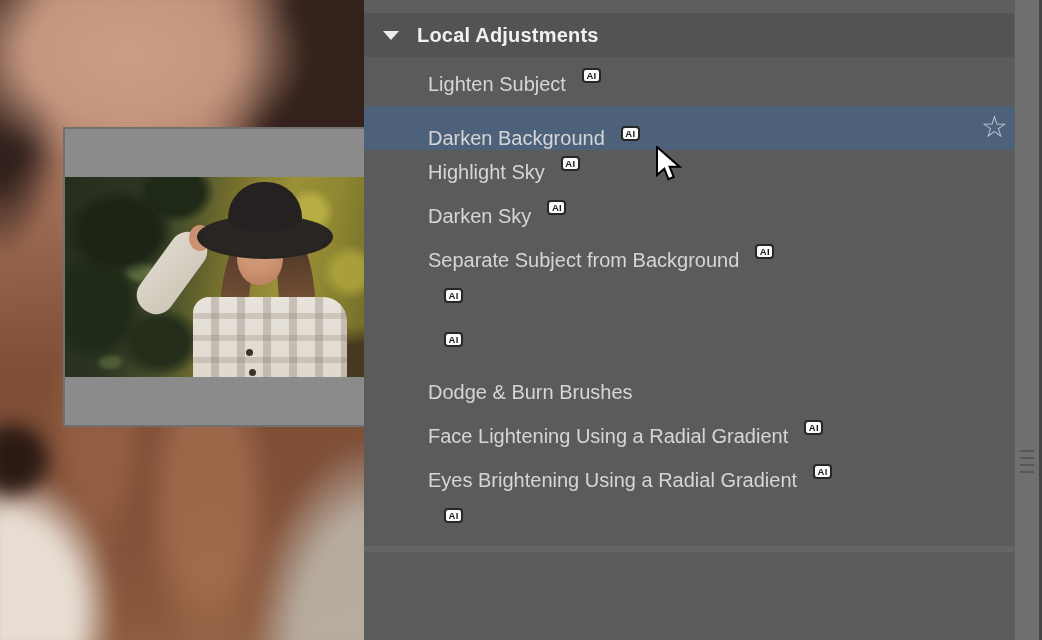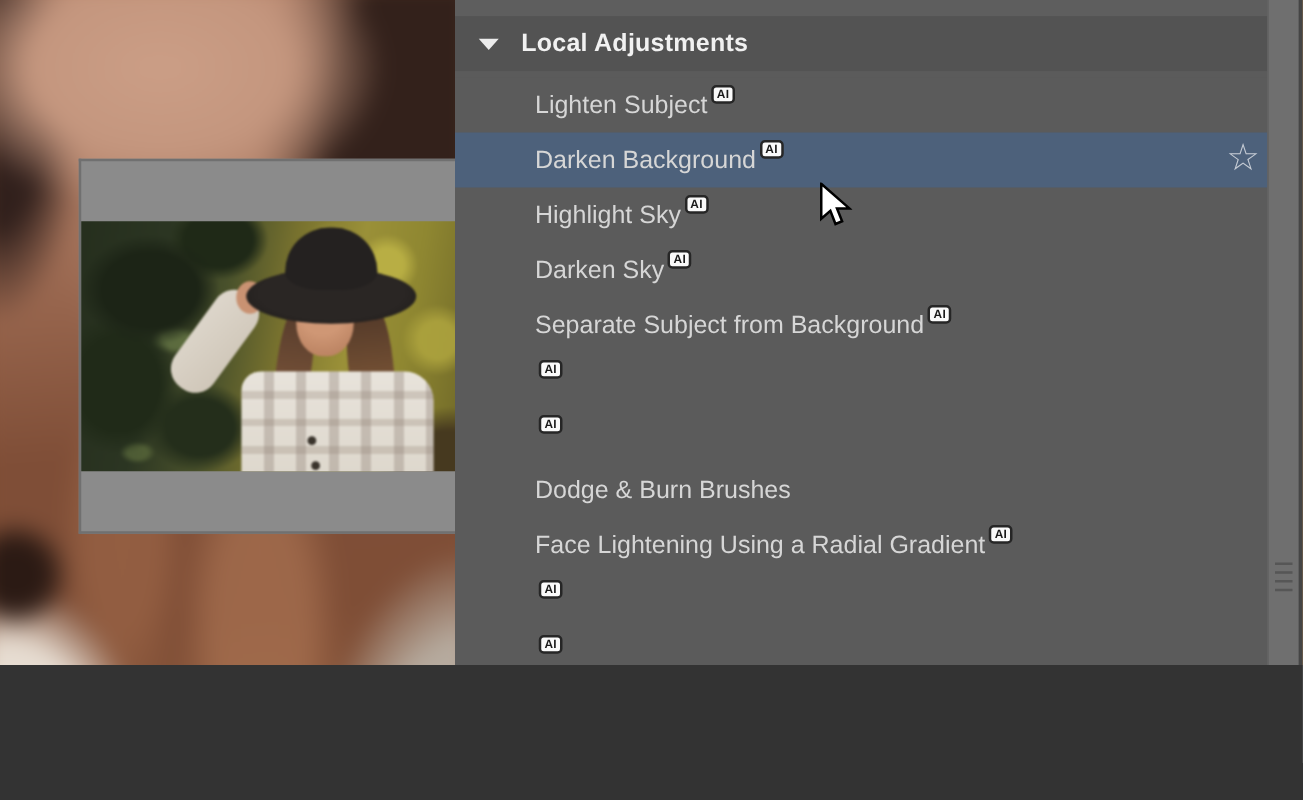--- a/index.html
+++ b/index.html
@@ -1,17 +1,17 @@
 <!DOCTYPE html>
 <html style="--accent: #4d617b; --rows-bg: #5b5b5b; --header-bg: #535353; --header-text: #f1f1f1; --item-text: #d6d6d6;"><head>
 <meta charset="utf-8">
 <style>
   html,body{margin:0;padding:0;background:#333;}
-  .screen{position:relative;width:1042px;height:532px;overflow:hidden;
-          font-family:"Liberation Sans", sans-serif; background:#fdba74;}
+  .screen{position:relative;width:1042px;height:640px;overflow:hidden;
+          font-family:"Liberation Sans", sans-serif; background:#737373;}
 
   
   .photo-area{position:absolute;left:0;top:0;width:364px;height:640px;overflow:hidden;background:#8a5a3e;}
   .photo-blur{position:absolute;left:-14px;top:-14px;width:392px;height:668px;filter:blur(8px);}
   .bg-photo{position:absolute;inset:0;
     background:
       radial-gradient(circle at 26px 474px, #2b1a14 0 26px, rgba(43,26,20,0) 44px),
       radial-gradient(ellipse 230px 150px at 142px 68px, #cb9e86 0%, #c4967e 45%, rgba(196,150,126,0) 78%),
       radial-gradient(ellipse 150px 160px at 178px 228px, rgba(176,128,103,.95) 0%, rgba(176,128,103,0) 75%),
       radial-gradient(ellipse 100px 240px at 10px 100px, #31201c 0 40%, rgba(49,32,28,0) 72%),
@@ -71,22 +71,22 @@
   .rows-col{position:absolute;left:0;top:0;width:650px;height:640px;}
   .top-strip{height:13px;background:#5e5e5e;}
   .hdr{height:44px;background:var(--header-bg,#535353);display:flex;align-items:center;cursor:default;}
   .tri{width:0;height:0;margin-left:19px;border-left:8px solid transparent;border-right:8px solid transparent;
        border-top:9px solid #ececec;}
   .hdr-title{margin-left:18px;font-size:20px;font-weight:bold;color:var(--header-text,#f1f1f1);letter-spacing:.2px;}
   .gap{height:5px;background:var(--rows-bg,#5b5b5b);}
   ul.plist{list-style:none;margin:0;padding:0;}
   li.prow{position:relative;height:44px;display:flex;align-items:center;padding-left:64px;box-sizing:border-box;
           color:var(--item-text,#d6d6d6);font-size:20px;cursor:default;}
-  li.prow.selected{background:var(--accent,#4d617b);}
-  .ai-badge{display:inline-block;position:relative;top:-9px;margin-left:3px;
+  li.prow.selected{background:var(--accent,#4d617b);align-items:flex-end;}
+  .ai-badge{display:inline-block;position:relative;top:-9px;margin-left:16px;
             background:#fafafa;color:#1a1a1a;border:2px solid #262626;border-radius:4px;
             font-size:9.5px;font-weight:bold;line-height:11px;padding:0 2.5px;letter-spacing:.3px;}
   .star{position:absolute;right:6px;top:50%;transform:translateY(-54%);font-size:30px;line-height:1;
         color:#c6ccd5;font-weight:normal;}
   .bot-strip{height:6px;background:#656565;}
 
   
   .sbar{position:absolute;left:650px;top:0;width:25px;height:640px;background:#6f6f6f;border-left:1px solid #616161;box-sizing:border-box;}
   .grip{position:absolute;left:50%;top:450px;transform:translateX(-50%);width:14px;}
   .grip span{display:block;height:2px;background:#565656;margin-bottom:5px;}
@@ -169,20 +169,21 @@
           <li class="prow">
     <span>Dodge &amp; Burn Brushes</span>
 
   </li>
           <li class="prow">
     <span>Face Lightening Using a Radial Gradient</span>
             <span class="ai-badge">AI</span>
 
   </li>
           <li class="prow">
+    <span>Eyes Brightening Using a Radial Gradient</span>
             <span class="ai-badge">AI</span>
 
   </li>
           <li class="prow">
             <span class="ai-badge">AI</span>
 
   </li>
         </ul>
       <div class="bot-strip"></div>
     </div>

